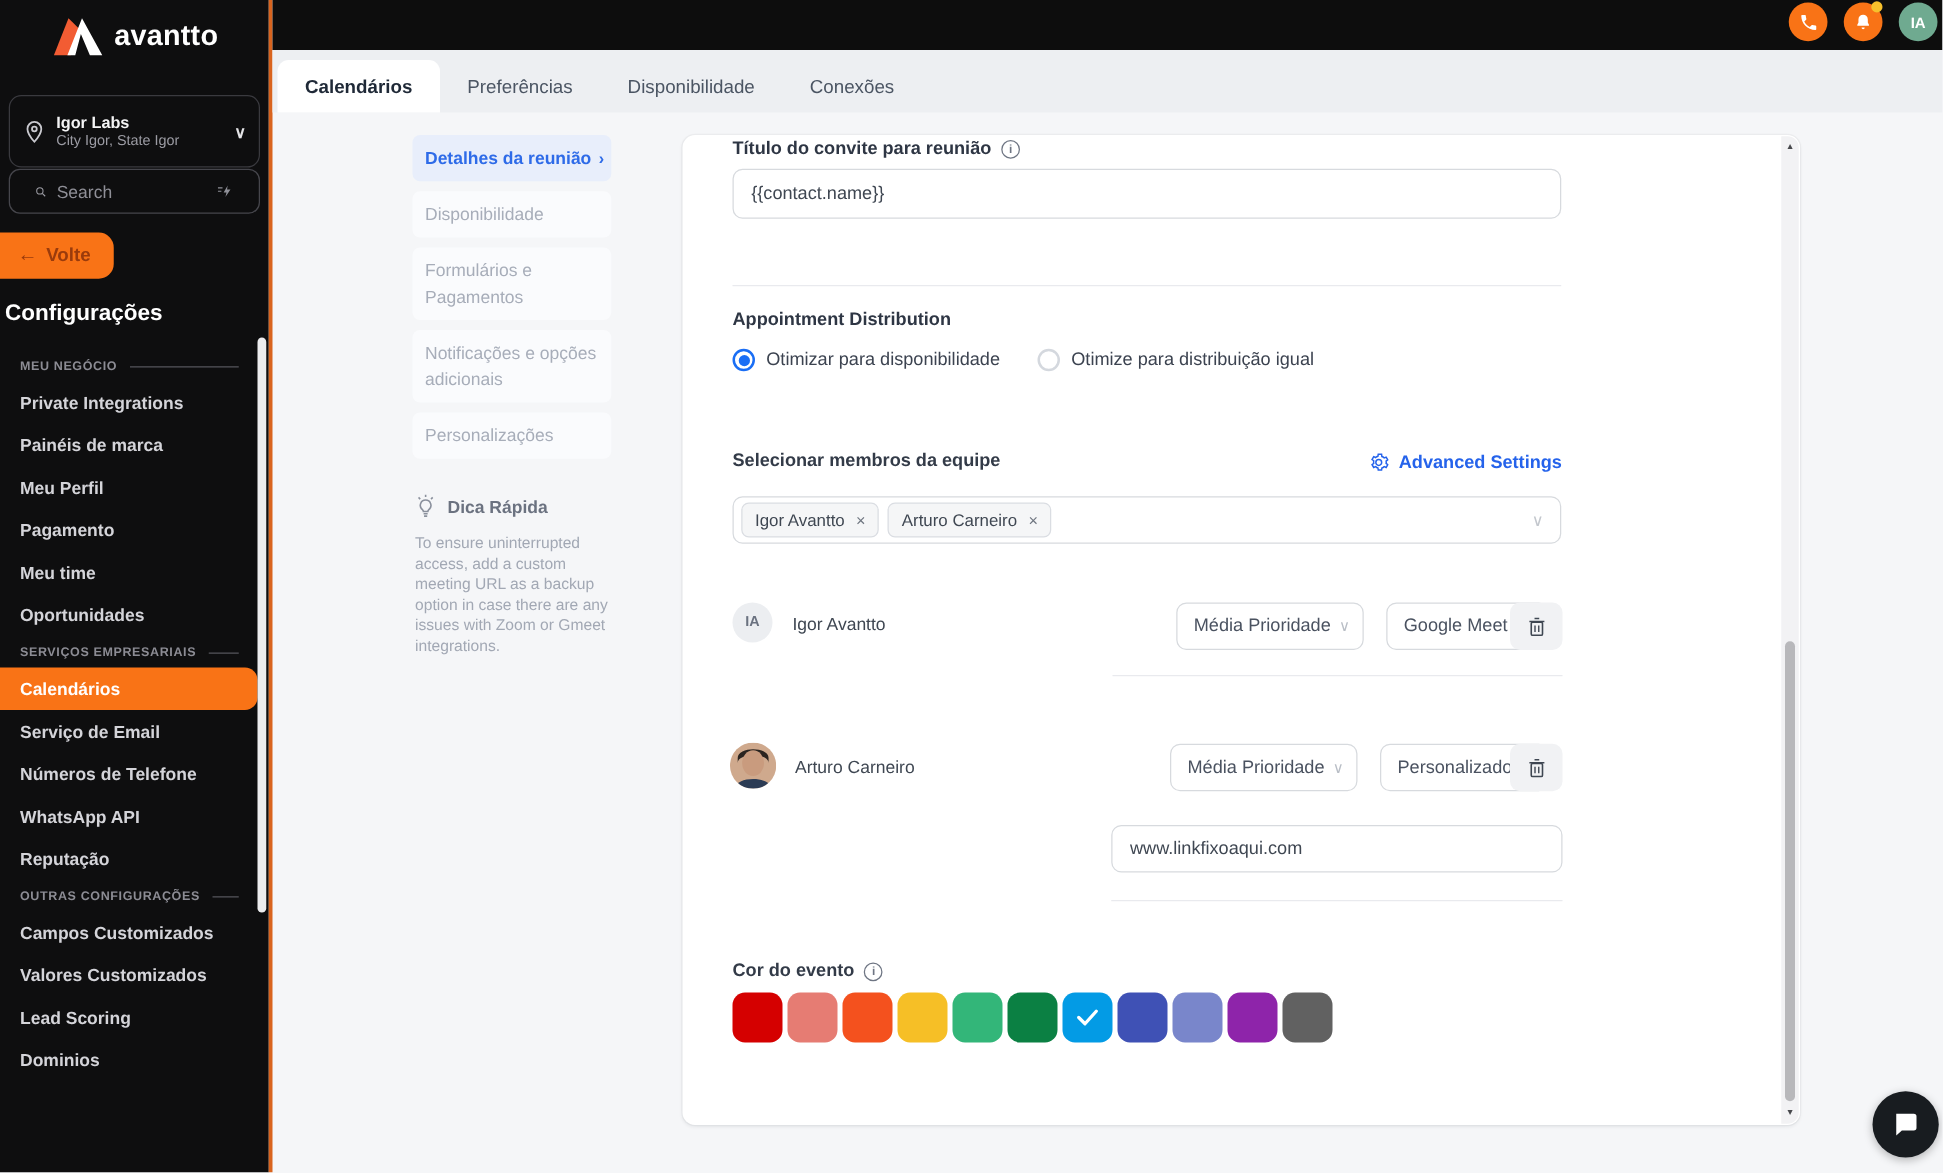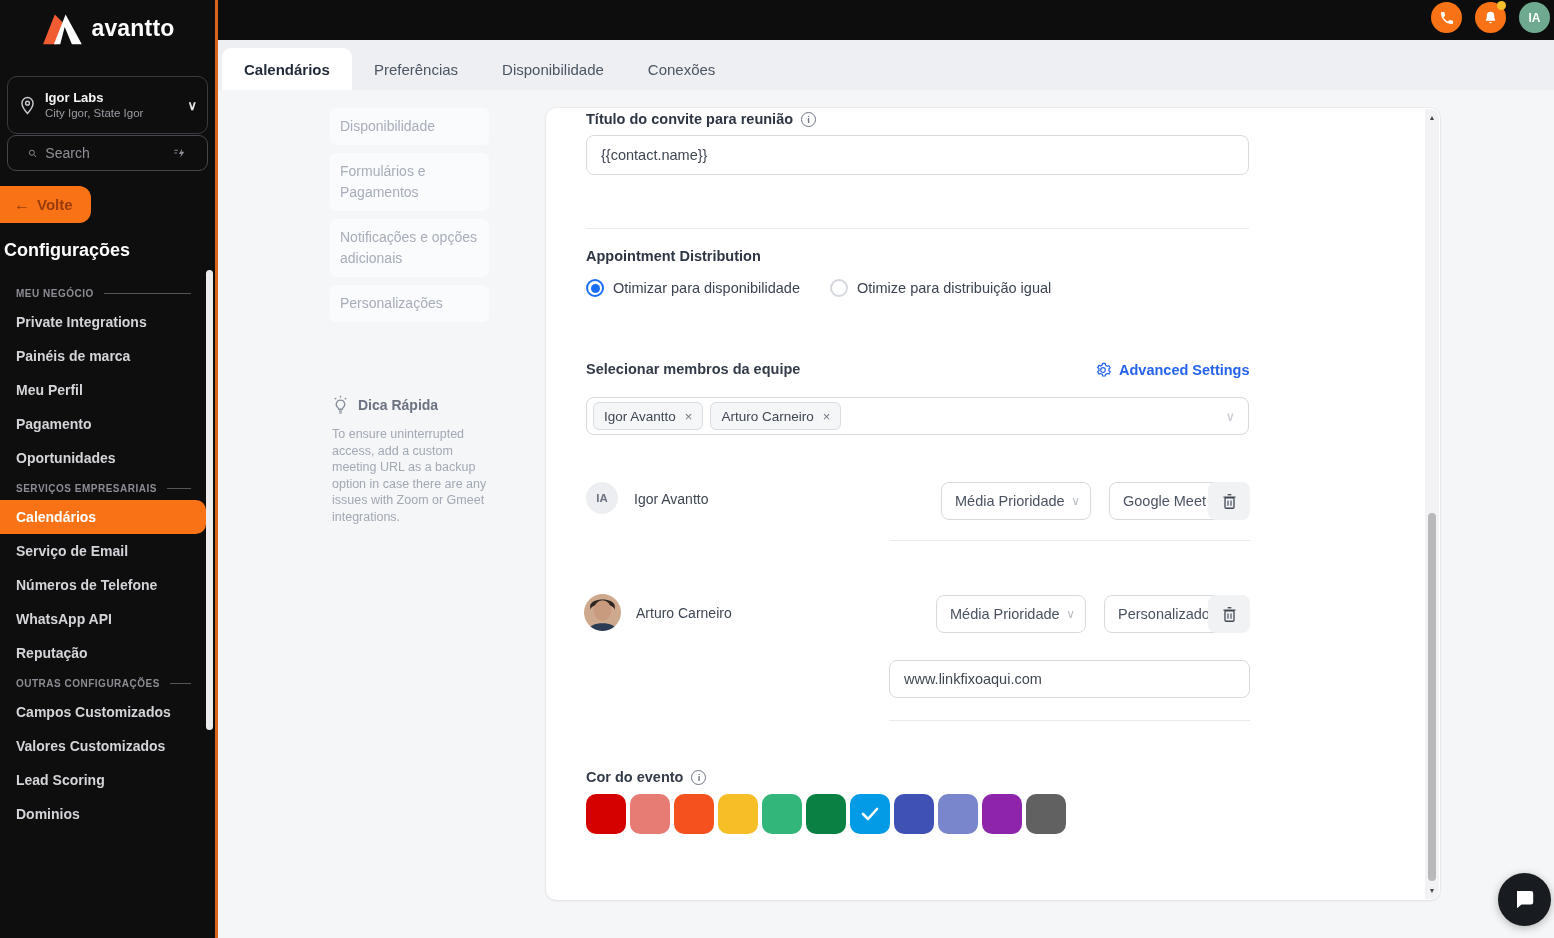--- a/index.html
+++ b/index.html
@@ -135,20 +135,21 @@
 
   <div class="side-nav">
     <div class="side-section">
       <span class="lbl">MEU NEGÓCIO</span>
         <span class="rule"></span>
     </div>
     <div class="side-item">Private Integrations</div>
     <div class="side-item">Painéis de marca</div>
     <div class="side-item">Meu Perfil</div>
     <div class="side-item">Pagamento</div>
+    <div class="side-item">Meu time</div>
     <div class="side-item">Oportunidades</div>
 
     <div class="side-section">
       <span class="lbl">SERVIÇOS EMPRESARIAIS</span>
         <span class="rule"></span>
     </div>
     <div class="side-item active">Calendários</div>
     <div class="side-item">Serviço de Email</div>
     <div class="side-item">Números de Telefone</div>
     <div class="side-item">WhatsApp API</div>
@@ -187,20 +188,24 @@
 </div>
 
 <div class="tabstrip">
   <div class="tab active">Calendários</div>
   <div class="tab">Preferências</div>
   <div class="tab">Disponibilidade</div>
   <div class="tab">Conexões</div>
 </div>
 
 <div class="subnav">
+  <div class="subnav-item active">
+    <span>Detalhes da reunião</span>
+    <span class="chev">›</span>
+  </div>
   <div class="subnav-item">Disponibilidade</div>
   <div class="subnav-item">Formulários e Pagamentos</div>
   <div class="subnav-item">Notificações e opções adicionais</div>
   <div class="subnav-item">Personalizações</div>
 </div>
 
 <div class="tipbox">
   <div class="tip-head">
     <svg width="17" height="20" viewBox="0 0 24 28">
       <path d="M12 7a6 6 0 0 0-3.6 10.8c.7.6 1.1 1.3 1.1 2.2h5c0-.9.4-1.6 1.1-2.2A6 6 0 0 0 12 7z" fill="none" stroke="#8a909c" stroke-width="1.8"></path>

